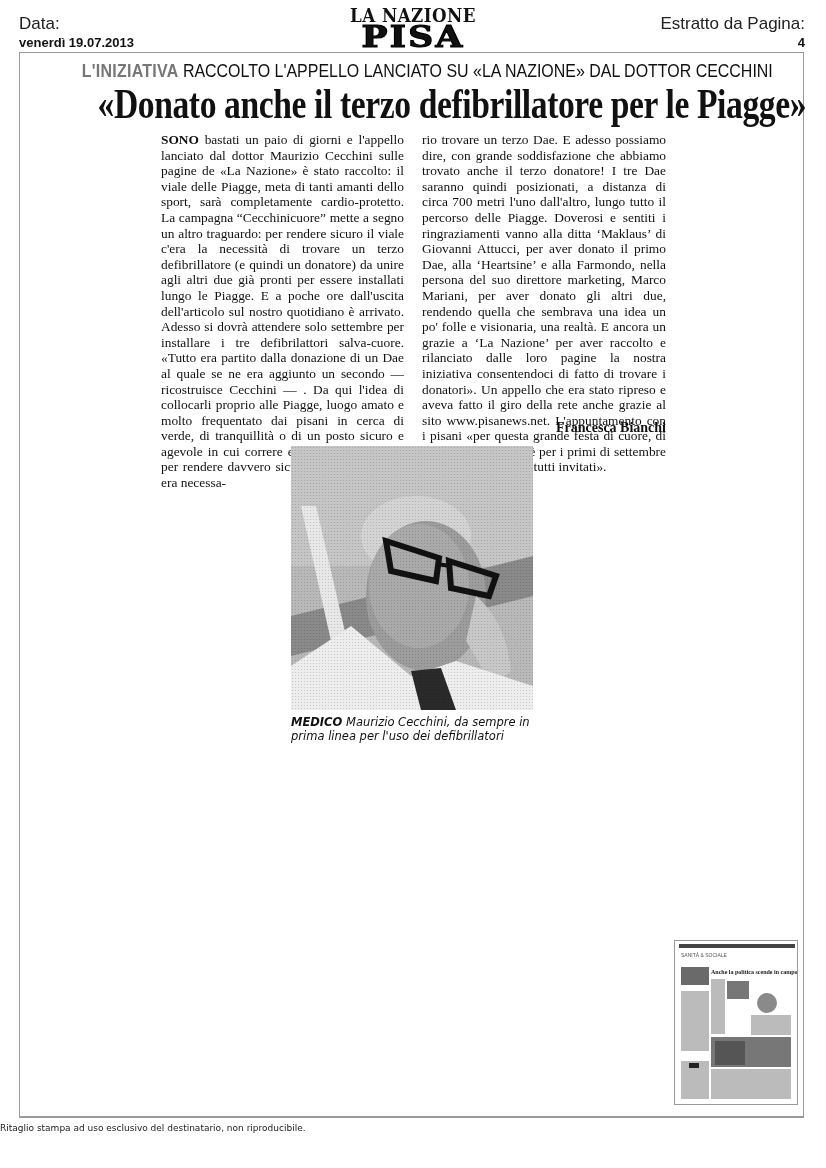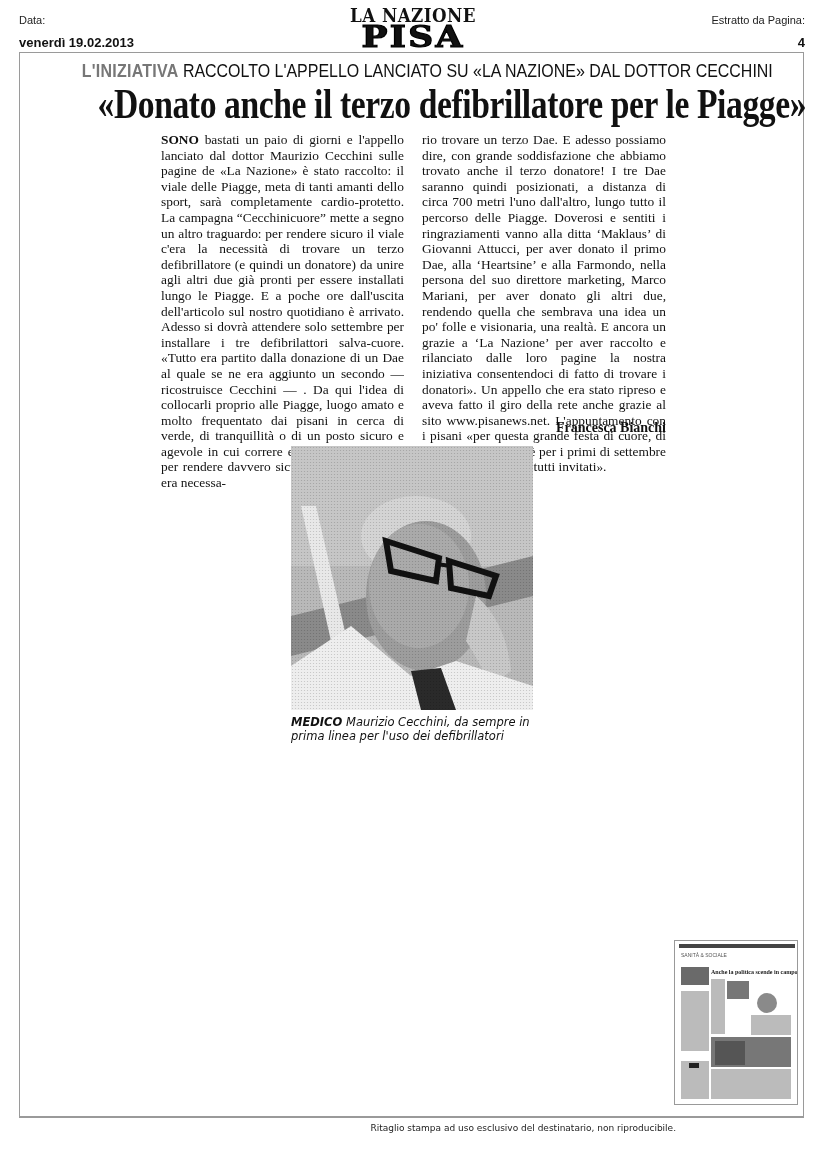--- a/index.html
+++ b/index.html
@@ -1,17 +1,17 @@
 <!DOCTYPE html>
 <html><head>
 <meta charset="utf-8">
 <style>
   html, body { margin: 0; padding: 0; background: #fff; }
   body { width: 826px; height: 1168px; position: relative; overflow: hidden; color: #111; }
-  .hdr-label { position: absolute; font-family: "Liberation Sans", sans-serif; font-size: 11px; color: #222; }
+  .hdr-label { position: absolute; font-family: "Liberation Sans", sans-serif; font-size: 17px; color: #222; }
   .hdr-value { position: absolute; font-family: "Liberation Sans", sans-serif; font-size: 13px; font-weight: bold; color: #111; }
   #data-label { left: 19px; top: 14px; }
   #data-value { left: 19px; top: 35px; }
   #page-label { right: 21px; top: 14px; }
   #page-value { right: 21px; top: 35px; }
   .masthead { position: absolute; left: 0; width: 826px; text-align: center; }
   #mast-top { top: 4px; font-family: "DejaVu Serif", serif; font-weight: bold; font-size: 19px; letter-spacing: 0.5px; transform: scaleX(0.88); }
   #mast-city { top: 19px; font-family: "DejaVu Serif", serif; font-weight: 900; font-size: 30px; letter-spacing: 2px; transform: scaleX(1.15); -webkit-text-stroke: 1.2px #000; }
   .frame { position: absolute; left: 19px; top: 52px; width: 785px; height: 1065px; border: 1px solid #9a9a9a; box-sizing: border-box; }
   #kicker { position: absolute; left: 19px; width: 785px; top: 60px; text-align: center; font-family: "Liberation Sans", sans-serif; font-size: 19px; white-space: nowrap; transform: scaleX(0.84); }
@@ -21,27 +21,27 @@
   .col { position: absolute; top: 132px; font-family: "Liberation Serif", serif; font-size: 13.4px; line-height: 15.6px; text-align: justify; color: #111; hyphens: manual; }
   #col1 { left: 161px; width: 243px; }
   #col2 { left: 422px; width: 244px; }
   .lead { font-weight: bold; margin-top: 14px; }
   #byline { position: absolute; left: 422px; width: 244px; top: 420px; text-align: right; font-family: "Liberation Serif", serif; font-weight: bold; font-size: 14px; }
   #photo { position: absolute; left: 291px; top: 446px; width: 242px; height: 264px; overflow: hidden; background: #bdbdbd; }
   #caption { position: absolute; left: 291px; top: 715px; width: 260px; font-family: "DejaVu Sans", sans-serif; font-size: 11.5px; line-height: 14px; color: #111; font-style: italic; }
   #caption .cap-lead { font-weight: bold; }
   #thumb { position: absolute; left: 674px; top: 940px; width: 124px; height: 165px; border: 1px solid #999; background: #fff; box-sizing: border-box; overflow: hidden; }
   #footer-line { position: absolute; left: 19px; top: 1117px; width: 785px; height: 1px; background: #9a9a9a; }
-  #footer { position: absolute; left: 0; width: 676px; top: 1123px; text-align: right; font-family: "DejaVu Sans", sans-serif; font-size: 9px; color: #222; }
+  #footer { position: absolute; left: 0; width: 676px; top: 1123px; text-align: left; font-family: "DejaVu Sans", sans-serif; font-size: 9px; color: #222; }
 </style>
 </head>
 <body>
 
 <span id="data-label" class="hdr-label">Data:</span>
-<span id="data-value" class="hdr-value">venerdì 19.02.2013</span>
+<span id="data-value" class="hdr-value">venerdì 19.07.2013</span>
 <span id="page-label" class="hdr-label">Estratto da Pagina:</span>
 <span id="page-value" class="hdr-value">4</span>
 
 <div id="mast-top" class="masthead">LA NAZIONE</div>
 <div id="mast-city" class="masthead">PISA</div>
 
 <div class="frame"></div>
 
 <div id="kicker">
   <span class="kicker-bold">L'INIZIATIVA</span>

